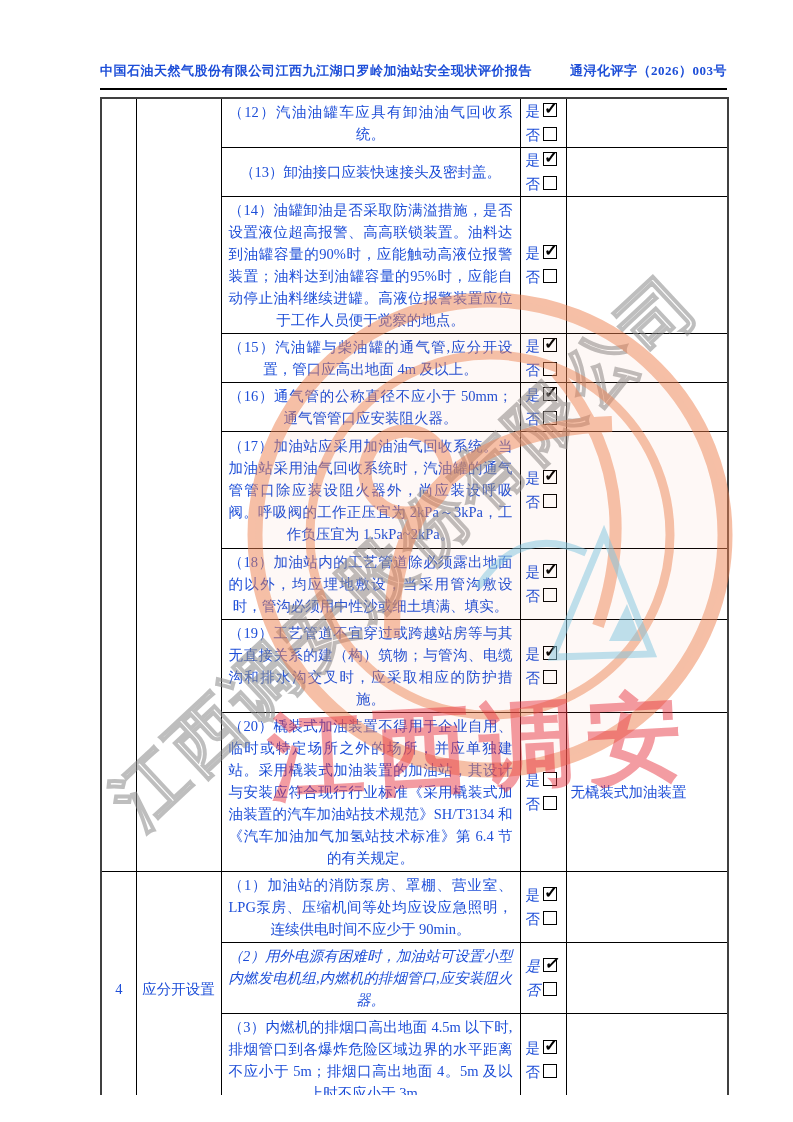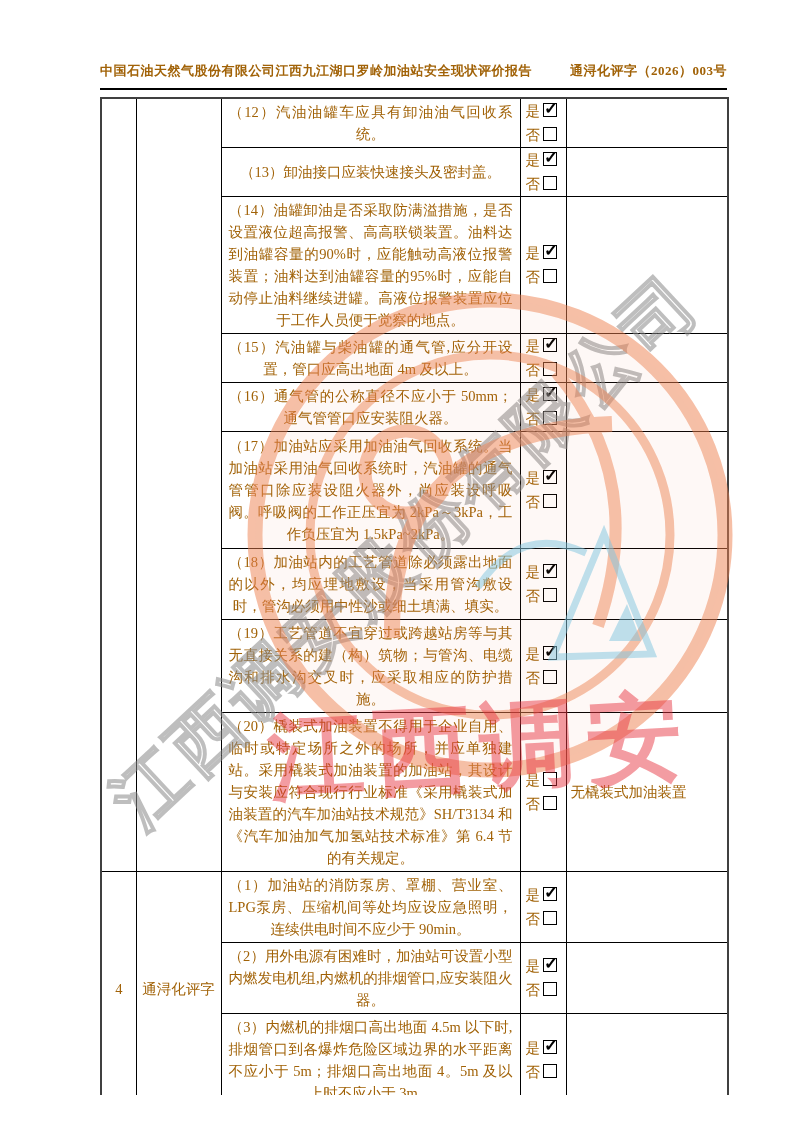--- a/index.html
+++ b/index.html
@@ -1,21 +1,21 @@
 <!DOCTYPE html>
 <html><head>
 <meta charset="utf-8">
 <style>
   html,body{margin:0;padding:0;background:#ffffff;}
   .page{
     position:relative;
     width:793px;height:1095px;
     background:#ffffff;
     font-family:"Liberation Serif","DejaVu Serif",serif;
-    color:#a16207;
+    color:#1d4ed8;
     overflow:hidden;
   }
   .page-header{
     position:absolute;top:62px;left:100px;width:627px;
     display:flex;justify-content:space-between;align-items:flex-end;
     font-size:13px;font-weight:bold;letter-spacing:0.5px;
   }
   .header-rule{
     position:absolute;top:88px;left:100px;width:627px;
     border-top:2px solid #000;
@@ -158,29 +158,29 @@
         <tr style="height: 130px; border-radius: 30px;">
           <td class="item-text-cell">（20）橇装式加油装置不得用于企业自用、临时或特定场所之外的场所，并应单独建站。采用橇装式加油装置的加油站，其设计与安装应符合现行行业标准《采用橇装式加油装置的汽车加油站技术规范》SH/T3134 和《汽车加油加气加氢站技术标准》第 6.4 节的有关规定。</td>
           <td class="yesno-cell">
             <div class="cb-line"><span>是</span><span class="cb"></span></div>
             <div class="cb-line"><span>否</span><span class="cb"></span></div>
           </td>
           <td class="remark-cell">无橇装式加油装置</td>
         </tr>
         <tr style="height: 68px;">
           <td class="seq-cell" rowspan="3">4</td>
-          <td class="category-cell" rowspan="3">通浔化评字</td>
+          <td class="category-cell" rowspan="3">应分开设置</td>
           <td class="item-text-cell">（1）加油站的消防泵房、罩棚、营业室、LPG泵房、压缩机间等处均应设应急照明，连续供电时间不应少于 90min。</td>
           <td class="yesno-cell">
             <div class="cb-line"><span>是</span><span class="cb checked"></span></div>
             <div class="cb-line"><span>否</span><span class="cb"></span></div>
           </td>
           <td class="remark-cell"></td>
         </tr>
-        <tr style="height: 45px;">
+        <tr style="height: 45px; font-style: italic;">
           <td class="item-text-cell">（2）用外电源有困难时，加油站可设置小型内燃发电机组,内燃机的排烟管口,应安装阻火器。</td>
           <td class="yesno-cell">
             <div class="cb-line"><span>是</span><span class="cb checked"></span></div>
             <div class="cb-line"><span>否</span><span class="cb"></span></div>
           </td>
           <td class="remark-cell"></td>
         </tr>
         <tr style="height: 92px;">
           <td class="item-text-cell">（3）内燃机的排烟口高出地面 4.5m 以下时,排烟管口到各爆炸危险区域边界的水平距离不应小于 5m；排烟口高出地面 4。5m 及以上时不应小于 3m。</td>
           <td class="yesno-cell">

